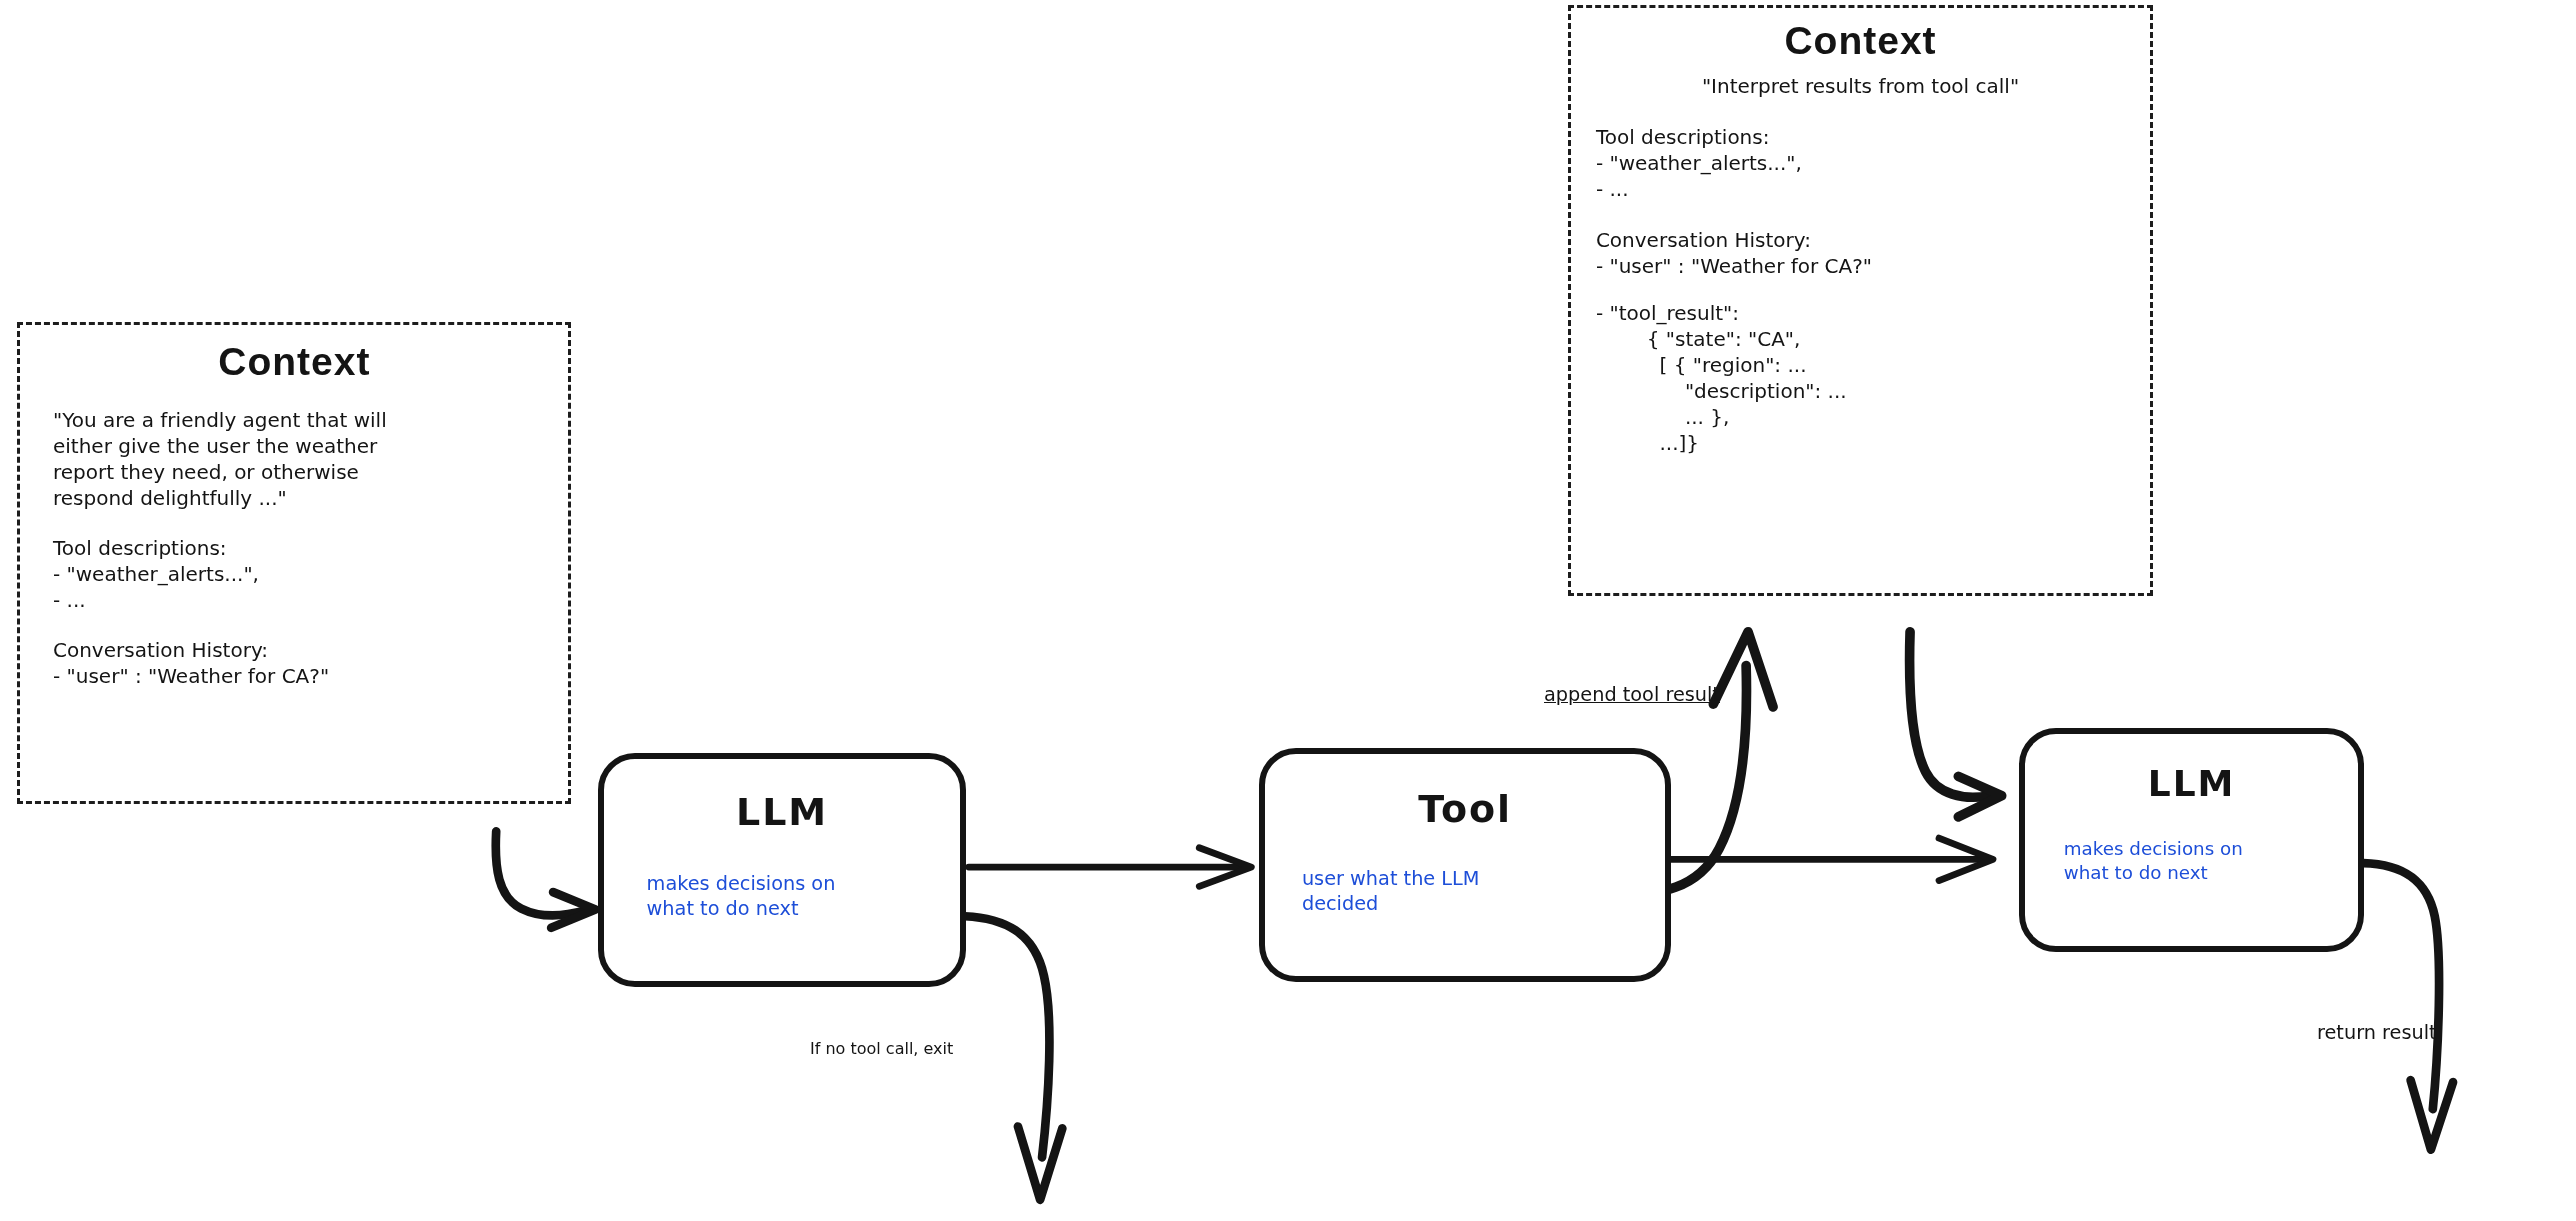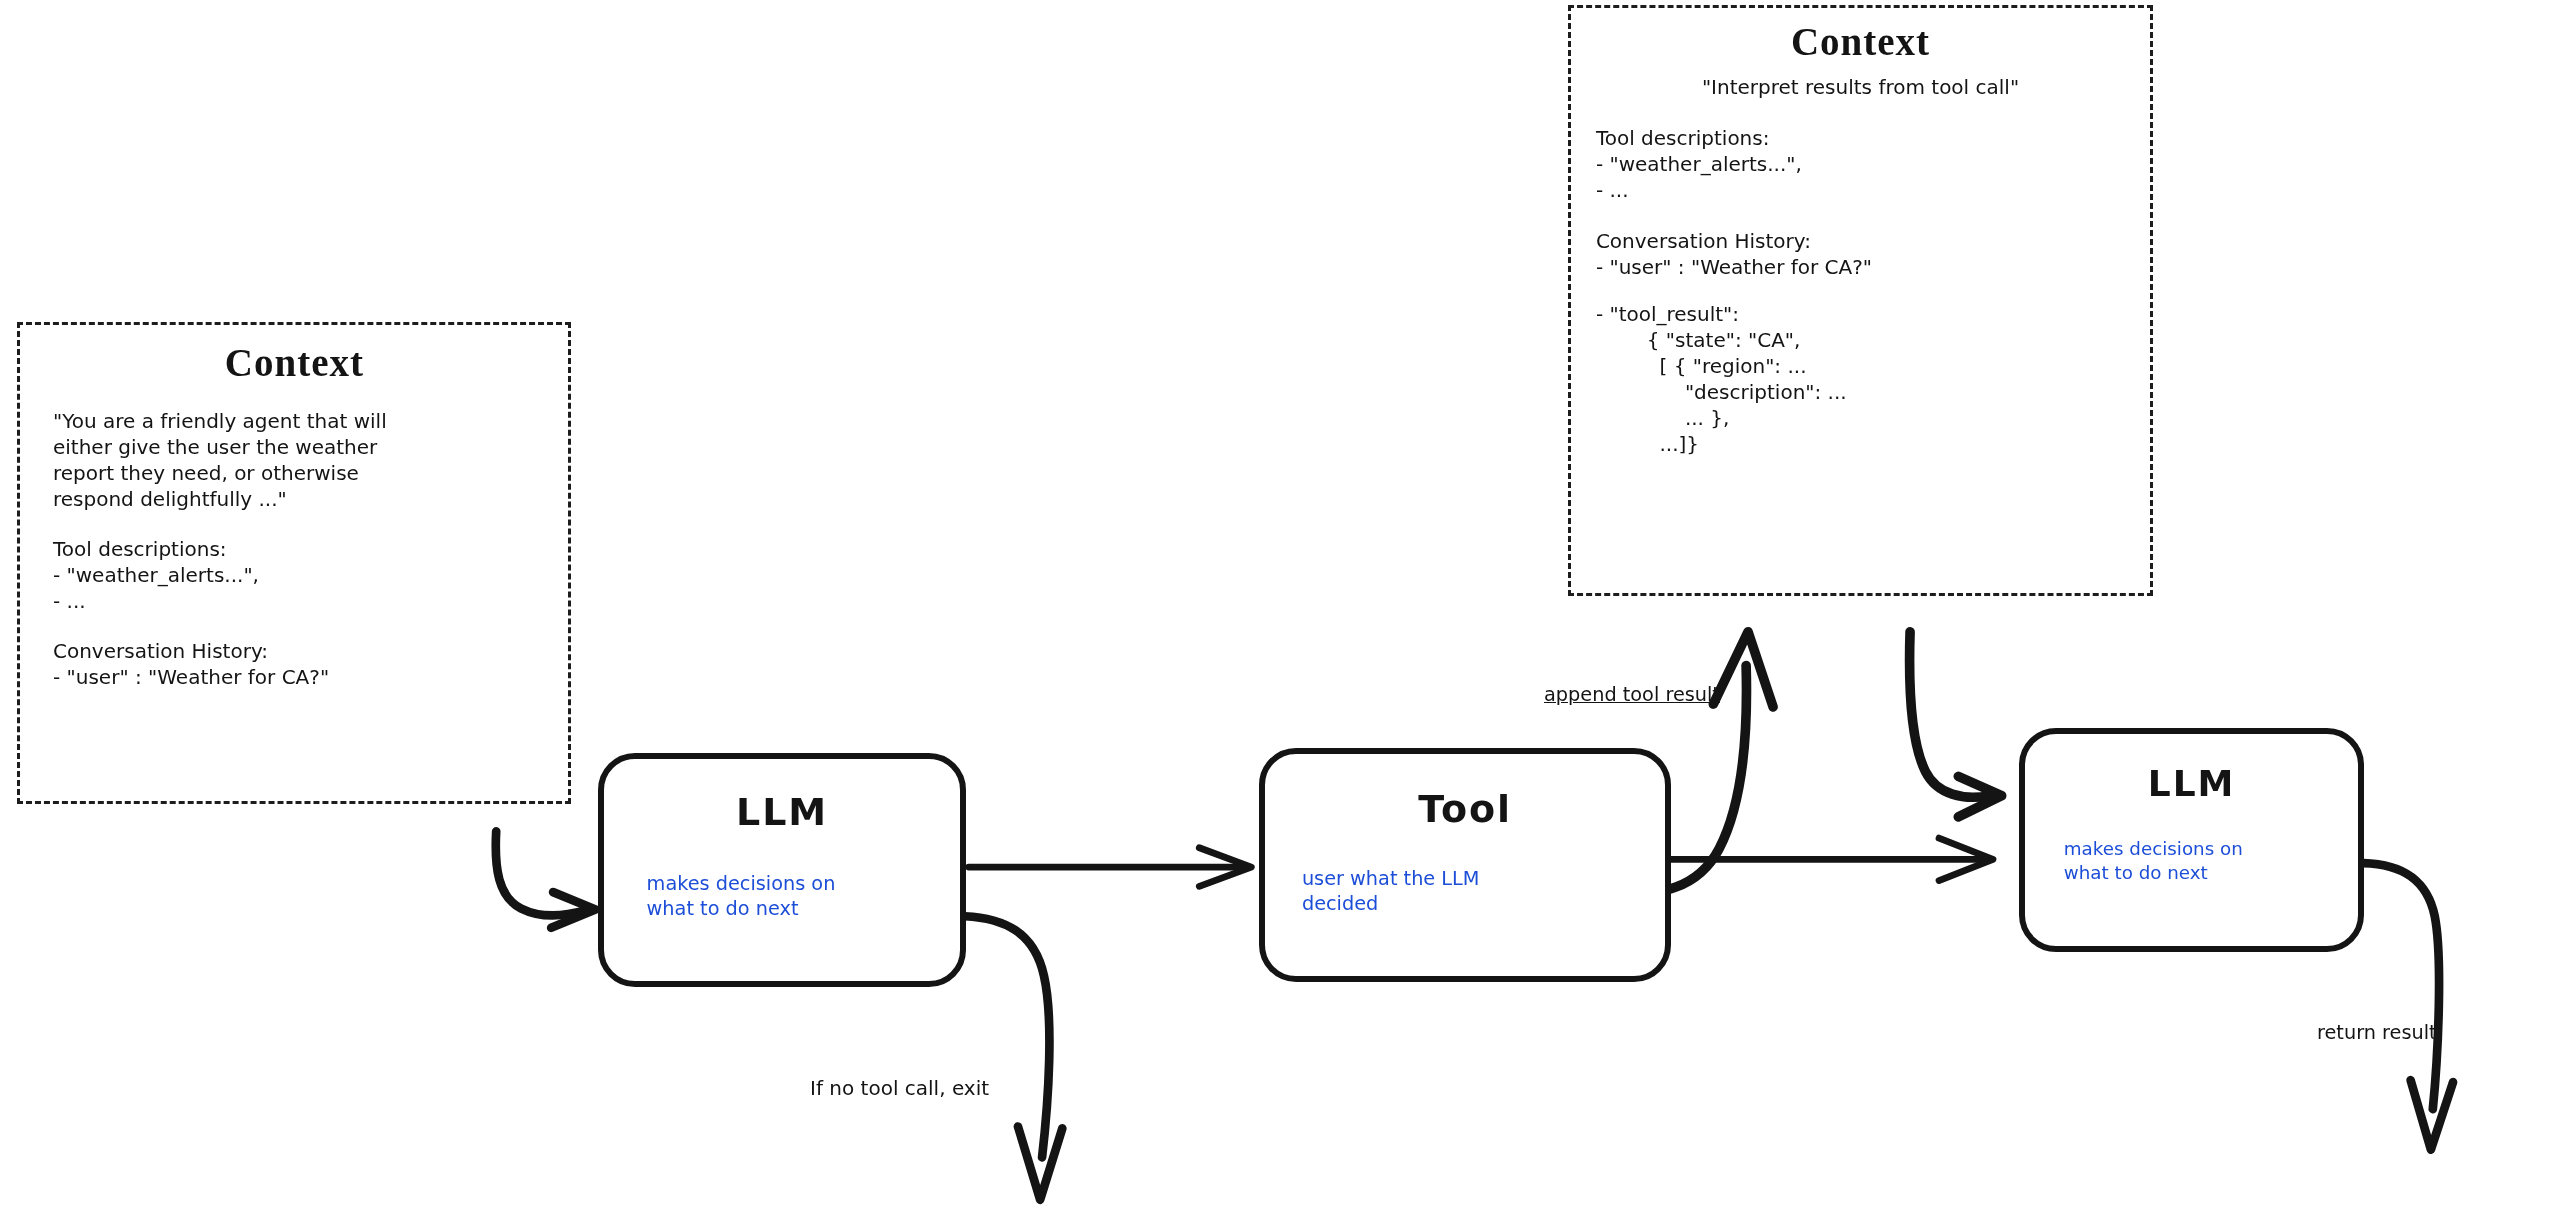--- a/index.html
+++ b/index.html
@@ -19,21 +19,21 @@
   }
   
   .context-box {
     position: absolute;
     box-sizing: border-box;
     border: 3.9px dashed #1d1d1d;
     background: transparent;
   }
   .context-title {
     text-align: center;
-    font-family: Liberation Serif, serif;
+    font-family: Liberation Sans, sans-serif;
     font-weight: 700;
     color: #141414;
     letter-spacing: 1px;
   }
   .context-body {
     font-family: "DejaVu Sans", sans-serif;
     color: #141414;
     white-space: pre-wrap;
   }
   
@@ -169,18 +169,18 @@
   </div>
 
   <div class="node-box" style="left:2019px; top:728px; width:345px; height:224px; padding:15.4px 33px;">
     <div class="node-title" style="font-size:36px; margin-top:13.5px;">LLM</div>
     <div class="node-sub" style="font-size:18.3px; line-height:24px; margin-top:33px; margin-left:5.8px;">makes decisions on
 what to do next</div>
   </div>
 
   <div class="edge-label" style="left:1544px; top:683px; font-size:19.3px;text-decoration:underline;">append tool result</div>
 
-  <div class="edge-label" style="left:810px; top:1076px; font-size:20px;">If no tool call, exit</div>
+  <div class="edge-label" style="left:810px; top:1039px; font-size:16px;">If no tool call, exit</div>
 
   <div class="edge-label" style="left:2317px; top:1021px; font-size:19.3px;">return result</div>
 
 </div>
 
 
 </body></html>

